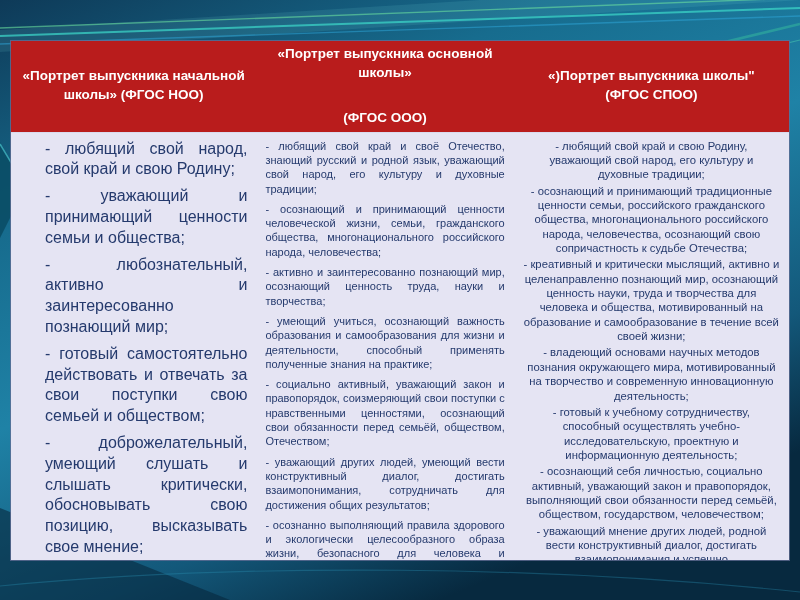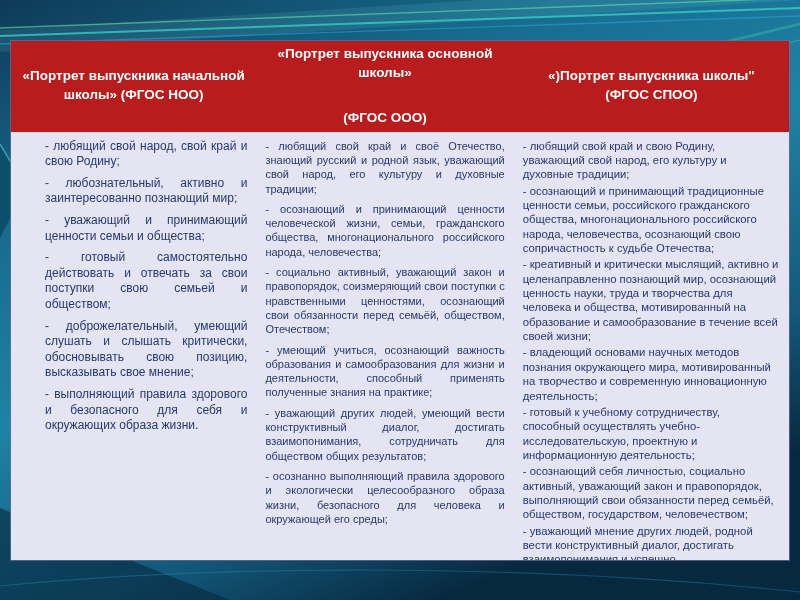--- a/index.html
+++ b/index.html
@@ -17,23 +17,23 @@
     display:flex; background:#b91c1c; color:#FFFFFF;
     font-weight:bold; font-size:13.5px; line-height:1.4; text-align:center;
   }
   .th { display:flex; flex-direction:column; justify-content:center; padding:4px 6px; min-height:42px; }
   .w1 { width:246px; } .w2 { width:258px;gap:26px; } .w3 { width:276px; }
   .tbody {
     display:flex; flex:1; background:#E5E4F3;
     border-top:1px solid #D9DAEE; overflow:hidden;
   }
   .td { padding:6px 9px; color:#253A6D; overflow:hidden; }
-  .td1 { text-align:justify; font-size:12px;padding-left:34px; }
+  .td1 { text-align:justify; font-size:16px;padding-left:34px; }
   .td2 { text-align:justify; font-size:11px; }
-  .td3 { text-align:left;   font-size:11.3px; }
+  .td3 { text-align:center;   font-size:11.3px; }
   .td p { line-height:1.3; margin:0 0 6px 0; }
   .td3 p { margin:0 0 2px 0; line-height:1.27; }
 </style>
 </head>
 <body>
 
 <div class="slide">
 
   <svg class="bg" viewBox="0 0 800 600" preserveAspectRatio="none" xmlns="http://www.w3.org/2000/svg">
     <defs>
@@ -71,32 +71,33 @@
       </div>
       <div class="th w3">
         <span>«)Портрет выпускника школы"</span>
         <span>(ФГОС  СПОО)</span>
       </div>
     </div>
 
     <div class="tbody">
       <div class="td td1 w1">
           <p>- любящий свой народ, свой край и свою Родину;</p>
+          <p>- уважающий и принимающий ценности семьи и общества;</p>
           <p>- любознательный, активно и заинтересованно познающий мир;</p>
-          <p>- уважающий и принимающий ценности семьи и общества;</p>
           <p>- готовый самостоятельно действовать и отвечать за свои поступки свою семьей и обществом;</p>
           <p>- доброжелательный, умеющий слушать и слышать критически, обосновывать свою позицию, высказывать свое мнение;</p>
           <p>- выполняющий правила здорового и безопасного для себя и окружающих образа жизни.</p>
         </div>
       <div class="td td2 w2">
           <p>- любящий свой край и своё Отечество, знающий русский и родной язык, уважающий свой народ, его культуру и духовные традиции;</p>
           <p>- осознающий и принимающий ценности человеческой жизни, семьи, гражданского общества, многонационального российского народа, человечества;</p>
+          <p>- активно и заинтересованно познающий мир, осознающий ценность труда, науки и творчества;</p>
+          <p>- умеющий учиться, осознающий важность образования и самообразования для жизни и деятельности, способный применять полученные знания на практике;</p>
           <p>- социально активный, уважающий закон и правопорядок, соизмеряющий свои поступки с нравственными ценностями, осознающий свои обязанности перед семьёй, обществом, Отечеством;</p>
-          <p>- умеющий учиться, осознающий важность образования и самообразования для жизни и деятельности, способный применять полученные знания на практике;</p>
-          <p>- уважающий других людей, умеющий вести конструктивный диалог, достигать взаимопонимания, сотрудничать для обществом общих результатов;</p>
+          <p>- уважающий других людей, умеющий вести конструктивный диалог, достигать взаимопонимания, сотрудничать для достижения общих результатов;</p>
           <p>- осознанно выполняющий правила здорового и экологически целесообразного образа жизни, безопасного для человека и окружающей его среды;</p>
         </div>
       <div class="td td3 w3">
           <p>- любящий  свой край и свою Родину, уважающий свой народ, его культуру и духовные традиции;</p>
           <p>- осознающий и принимающий  традиционные ценности семьи, российского гражданского общества, многонационального российского народа, человечества, осознающий свою сопричастность к судьбе Отечества;</p>
           <p>- креативный и критически мыслящий,  активно и целенаправленно познающий мир, осознающий ценность науки, труда и творчества для человека и общества, мотивированный  на образование и самообразование в течение всей своей жизни;</p>
           <p>- владеющий  основами научных методов познания окружающего мира, мотивированный  на творчество и современную инновационную деятельность;</p>
           <p>- готовый к учебному сотрудничеству, способный осуществлять учебно-исследовательскую, проектную и информационную деятельность;</p>
           <p>- осознающий себя личностью, социально активный, уважающий закон и правопорядок, выполняющий  свои обязанности перед семьёй, обществом, государством, человечеством;</p>
           <p>- уважающий мнение других людей, родной вести конструктивный диалог, достигать взаимопонимания  и успешно взаимодействовать;</p>

